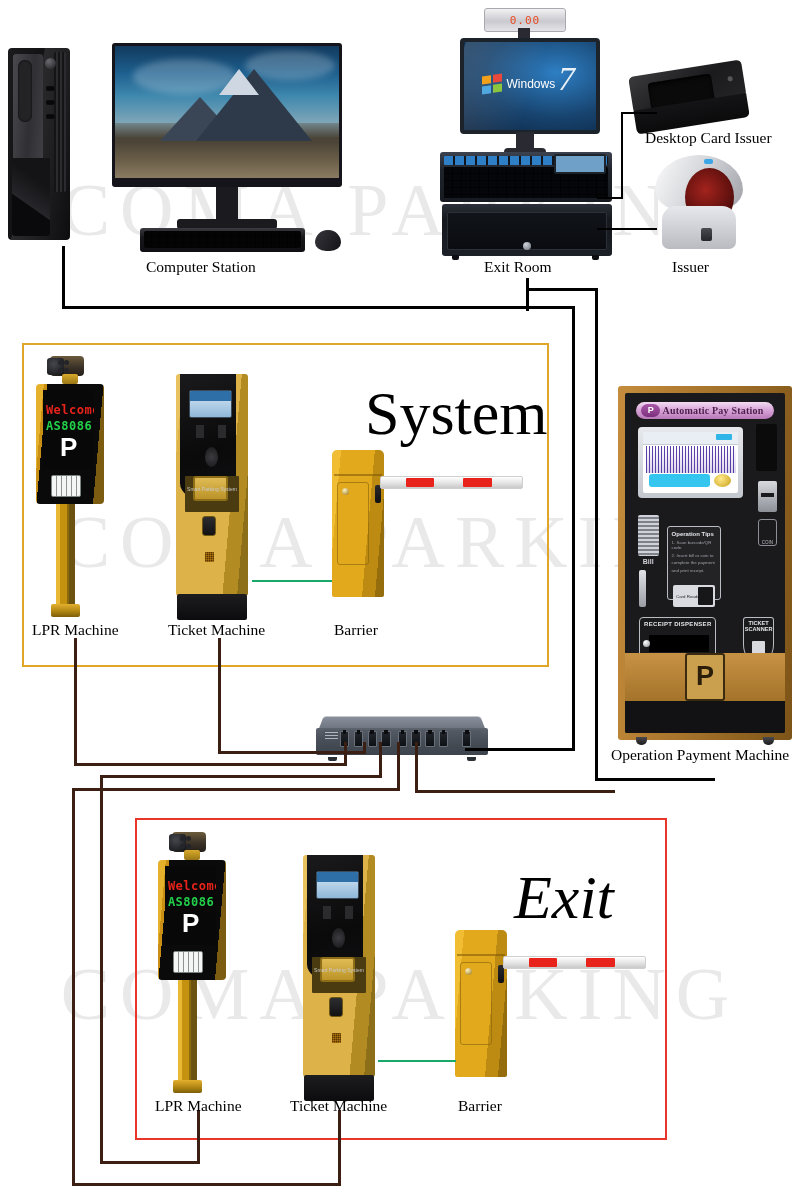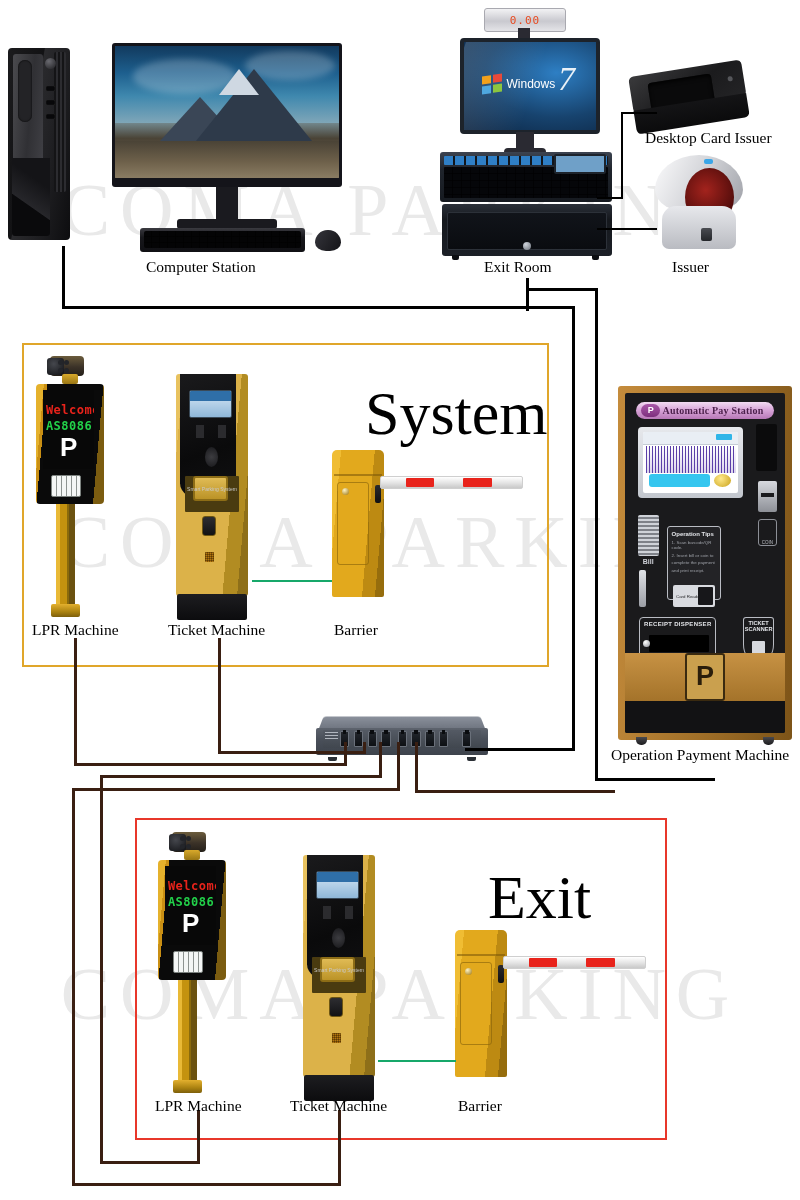--- a/index.html
+++ b/index.html
@@ -557,21 +557,21 @@
         <i></i>
       </div>
     <div class="port" style="left:85%;">
         <i></i>
       </div>
     <div class="foot" style="left:12px;"></div>
     <div class="foot" style="right:12px;"></div>
   </div>
 
   <div class="zone" style="left:135px;top:818px;width:528px;height:318px;border:2px solid #e8372a;"></div>
-  <div class="zonetitle" style="left:488px;top:862px;font-size:62px;">Exit</div>
+  <div class="zonetitle" style="left:514px;top:862px;font-size:62px;font-style:italic;">Exit</div>
 
   <div class="lpr" style="left:158px;top:828px;width:68px;height:265px;">
     <div class="cam">
       <div class="cambody"></div>
       <div class="camlens"></div>
       <div class="camled" style="left:30%;top:8px;"></div>
       <div class="camled" style="left:30%;top:16px;"></div>
       <div class="camled" style="left:44%;top:8px;"></div>
       <div class="camled" style="left:44%;top:16px;"></div>
       <div class="cammount"></div>

